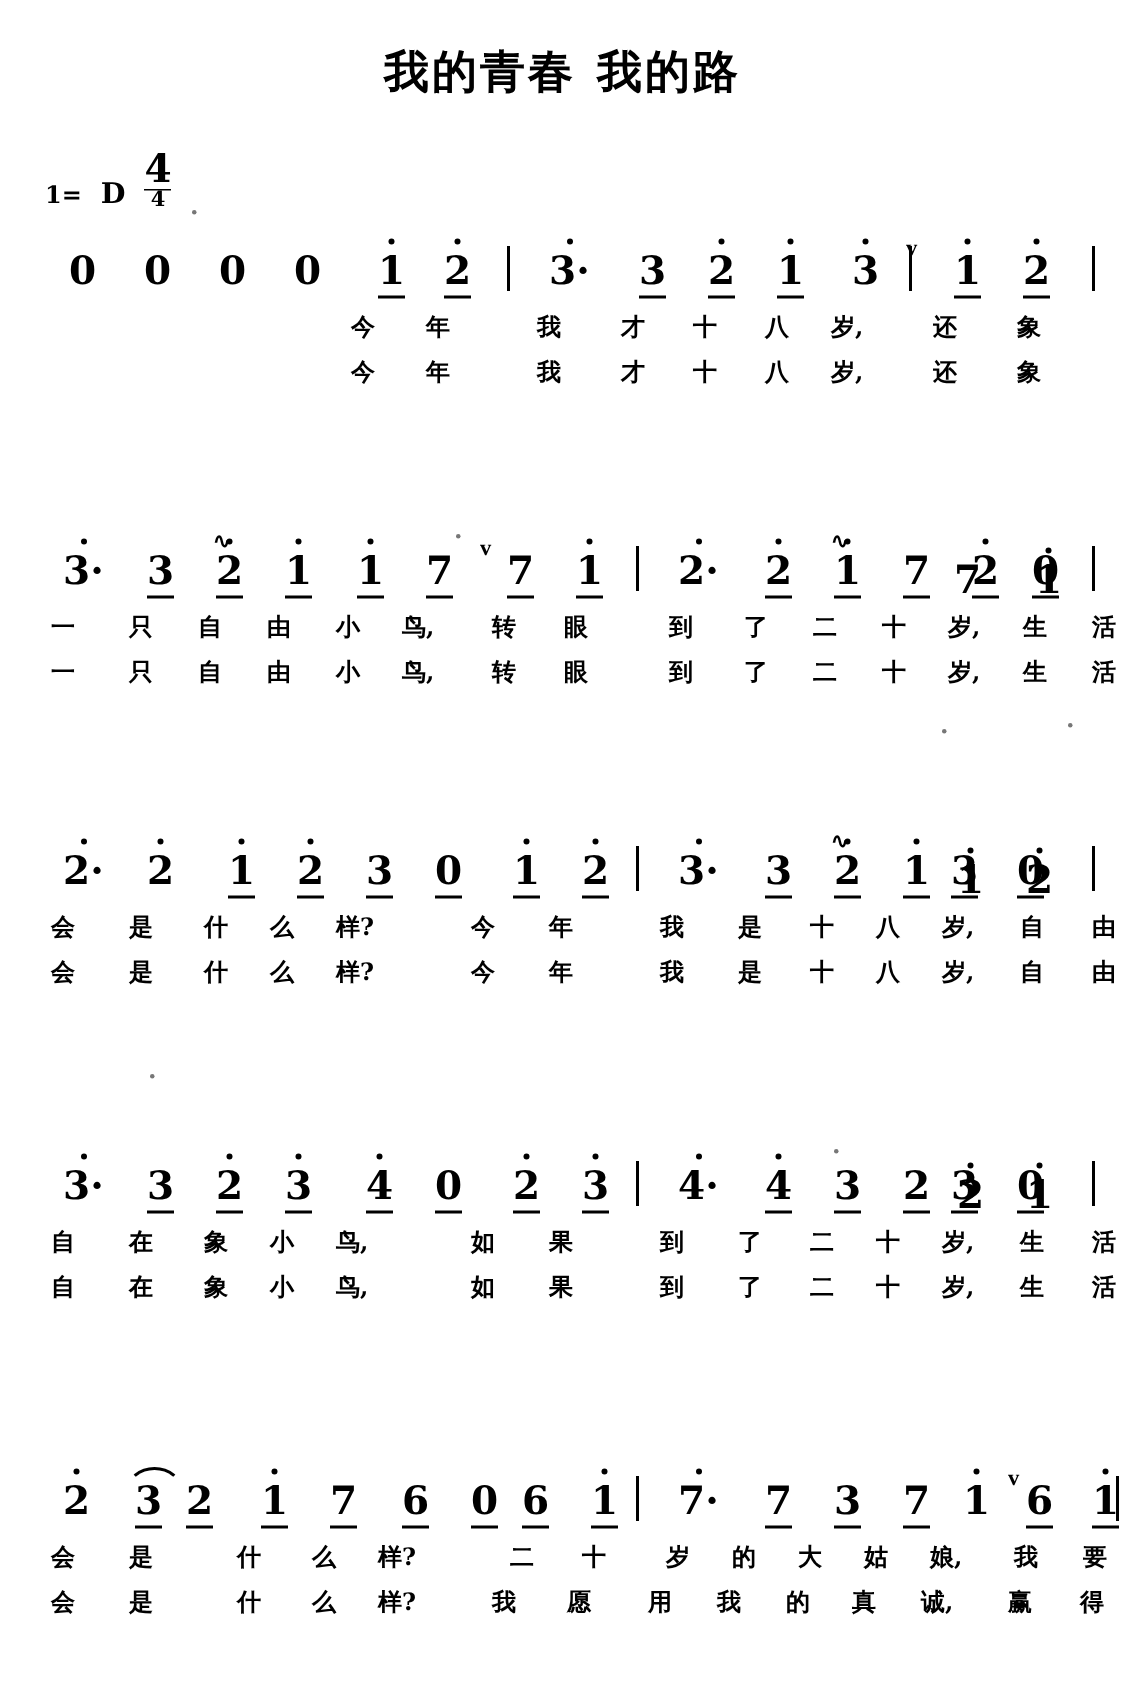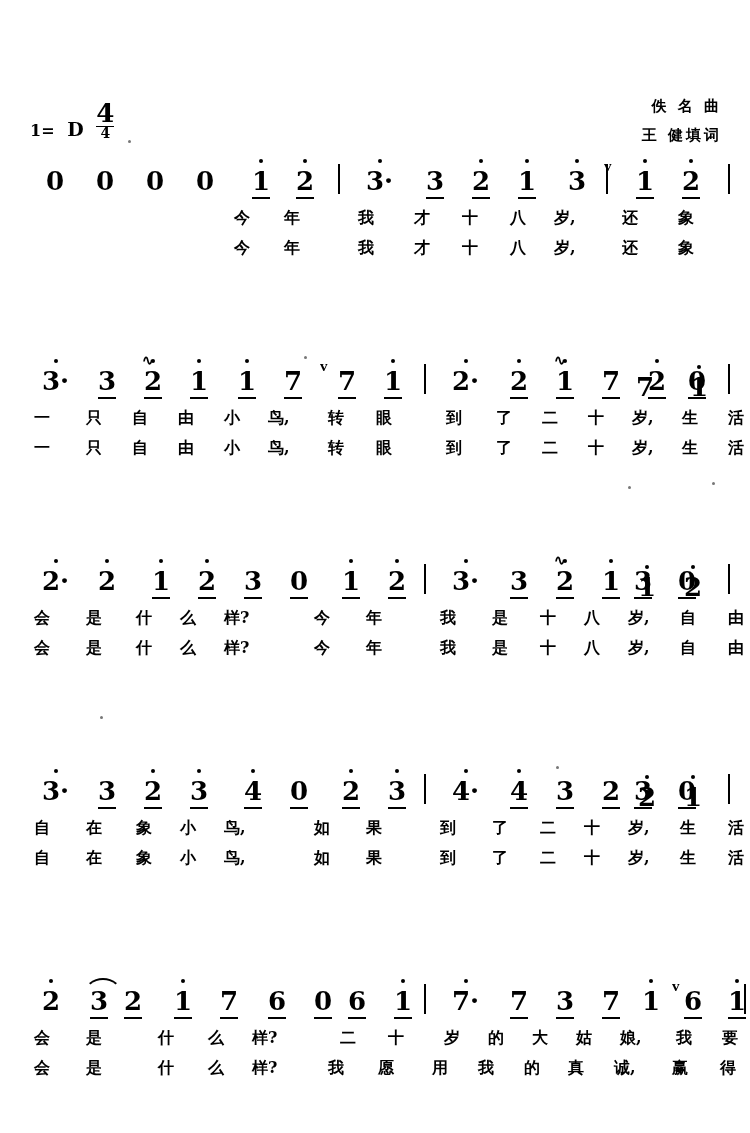--- a/index.html
+++ b/index.html
@@ -152,33 +152,32 @@
     height: 3px;
     background: #777;
     border-radius: 50%;
   }
 </style>
 </head>
 <body>
 
 <div class="sheet">
 
+  <div class="title">
+    <span>我的青春</span><span class="gap"></span><span>我的路</span>
+  </div>
 
   <div class="meta">
     <div class="keysig">
       <span class="eq">1=</span>
       <span class="note">D</span>
       <span class="timesig">
         <span class="num">4</span>
         <span class="den">4</span>
       </span>
-    </div>
-    <div class="credits">
-      <div><span>佚 名 曲</span></div>
-      <div><span>王 健填词</span></div>
     </div>
   </div>
 
   <div id="systems-host">
       <div class="system" style="top: 160px;">
         <div class="staffline">
           <span class="tok num" style="left: 18px; top: 8px;">0</span>
           <span class="tok num" style="left: 68px; top: 8px;">0</span>
           <span class="tok num" style="left: 118px; top: 8px;">0</span>
           <span class="tok num" style="left: 168px; top: 8px;">0</span>

